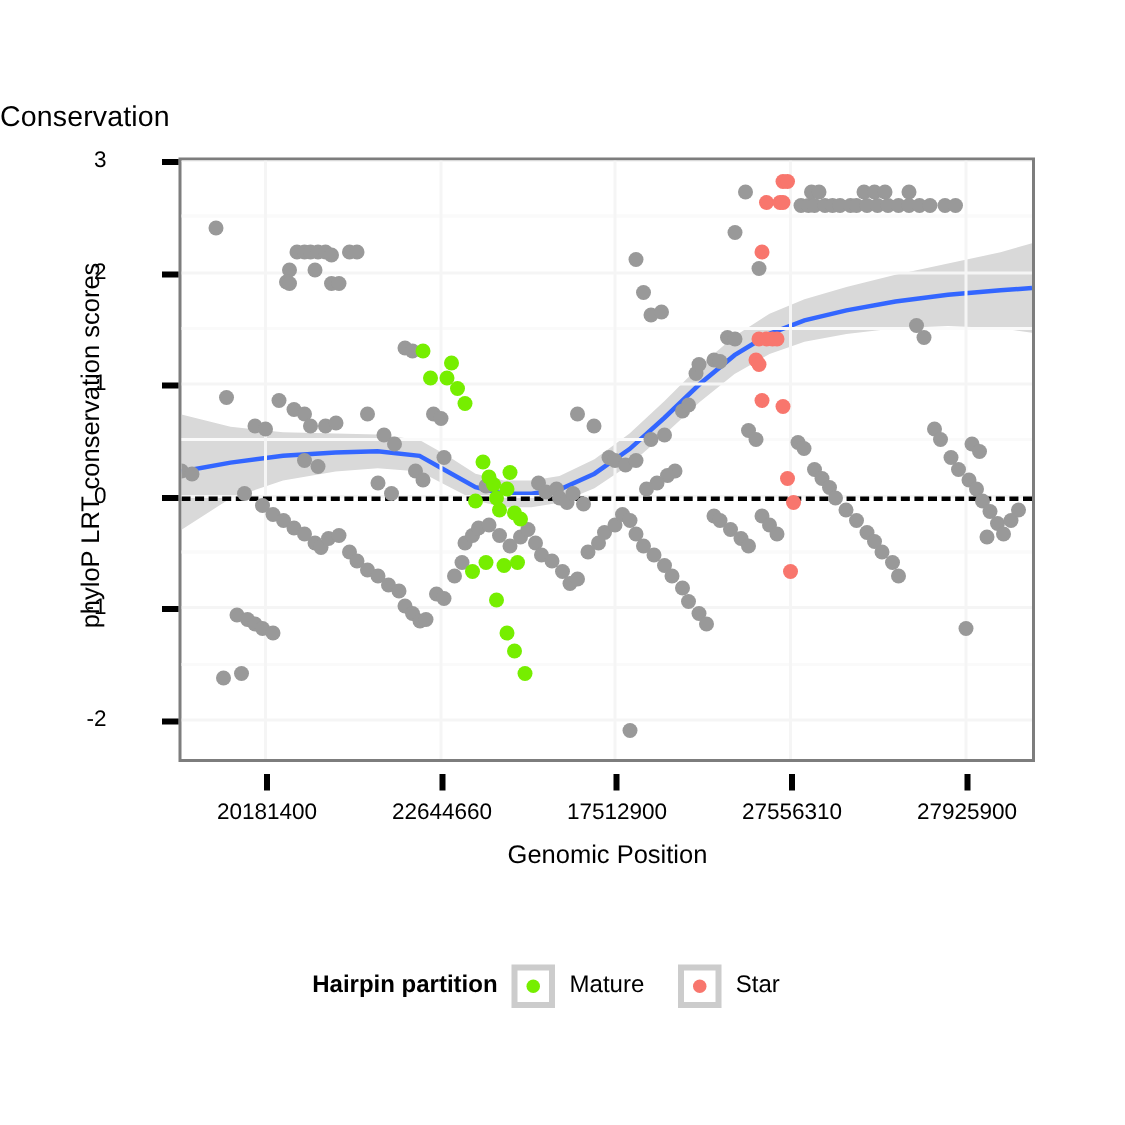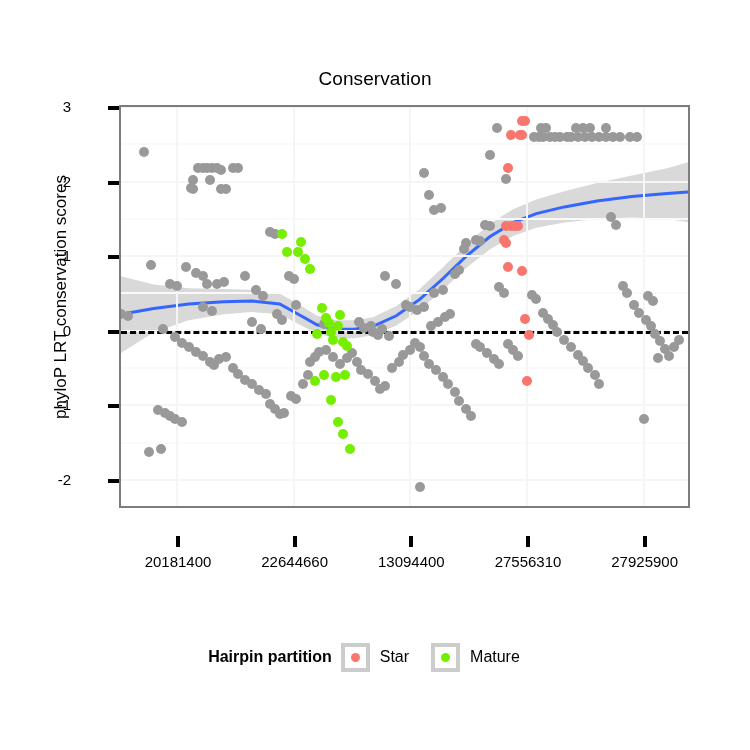--- a/index.html
+++ b/index.html
@@ -6,21 +6,21 @@
   body{
     width:750px;height:750px;background:#ffffff;
     font-family:"Liberation Sans","DejaVu Sans",sans-serif;
     color:#000;overflow:hidden;position:relative;
   }
   #root{position:absolute;left:0;top:0;width:750px;height:750px;}
 
   
   #plot-title{
     position:absolute;left:0;top:68px;width:750px;
-    text-align:center;font-size:19px;color:#000;letter-spacing:.1px;
+    font-size:19px;color:#000;letter-spacing:.1px;
   }
 
   
   #ylab{
     position:absolute;left:-139px;top:287px;width:400px;
     text-align:center;font-size:17px;
     transform:rotate(-90deg);transform-origin:center center;
     white-space:nowrap;
   }
   
@@ -47,21 +47,21 @@
   .ytick-label{
     position:absolute;text-align:right;font-size:15px;color:#000;
     width:40px;line-height:1;
   }
   .xtick{position:absolute;top:0;width:4px;height:11px;background:#000;}
   .xtick-label{
     position:absolute;text-align:center;font-size:15px;color:#000;
     width:110px;line-height:1;
   }
   #yaxis{position:absolute;left:79px;top:105px;width:40px;height:403px;}
-  #xaxis{position:absolute;left:119px;top:536px;width:571px;height:40px;}
+  #xaxis{position:absolute;left:119px;top:516px;width:571px;height:40px;}
 
   
   .pt{position:absolute;border-radius:50%;}
   .pt-grey{background:#999999;}
   .pt-mature{background:#76ee00;}
   .pt-star{background:#f8766d;}
 
   .zero-dash{
     position:absolute;left:0;width:100%;height:0;
     border-top:3px dashed #000;
@@ -84,20 +84,21 @@
   svg{display:block;}
 </style>
 </head>
 <body>
 
 <div id="root">
 
   <div id="plot-title">Conservation</div>
 
   <div id="ylab">phyloP LRT conservation scores</div>
+  <div id="xlab">Genomic Position</div>
 
   <div id="panel">
     <div id="panel-inner">
       <div class="gridline-y" style="top: 371.897px;"></div>
         <div class="gridline-y" style="top: 297.318px;"></div>
         <div class="gridline-y" style="top: 222.738px;"></div>
         <div class="gridline-y" style="top: 148.159px;"></div>
         <div class="gridline-y" style="top: 73.5794px;"></div>
         <div class="gridline-y" style="top: -1px;"></div>
         <div class="gridline-y gridline-minor" style="top: 334.607px;"></div>
@@ -377,36 +378,36 @@
       <div class="ytick-label" style="top: 68.5794px; left: -48px;">2</div>
       <div class="ytick" style="top: 1px;"></div>
       <div class="ytick-label" style="top: -6px; left: -48px;">3</div>
     </div>
   <div id="xaxis">
       <div class="xtick" style="left: 57px;"></div>
       <div class="xtick-label" style="left: 4px; top: 18px;">20181400</div>
       <div class="xtick" style="left: 173.667px;"></div>
       <div class="xtick-label" style="left: 120.667px; top: 18px;">22644660</div>
       <div class="xtick" style="left: 290.333px;"></div>
-      <div class="xtick-label" style="left: 237.333px; top: 18px;">13094400</div>
+      <div class="xtick-label" style="left: 237.333px; top: 18px;">17512900</div>
       <div class="xtick" style="left: 407px;"></div>
       <div class="xtick-label" style="left: 354px; top: 18px;">27556310</div>
       <div class="xtick" style="left: 523.667px;"></div>
       <div class="xtick-label" style="left: 470.667px; top: 18px;">27925900</div>
     </div>
 
   <div id="legend">
     <div id="legend-title">Hairpin partition</div>
+    <div class="legend-item">
+      <div class="legend-key">
+        <div class="legend-dot" style="background: rgb(118, 238, 0);"></div>
+      </div>
+      <div class="legend-label">Mature</div>
+    </div>
     <div class="legend-item">
       <div class="legend-key">
         <div class="legend-dot" style="background: rgb(248, 118, 109);"></div>
       </div>
       <div class="legend-label">Star</div>
     </div>
-    <div class="legend-item">
-      <div class="legend-key">
-        <div class="legend-dot" style="background: rgb(118, 238, 0);"></div>
-      </div>
-      <div class="legend-label">Mature</div>
-    </div>
   </div>
 
 </div>
 
 </body></html>

